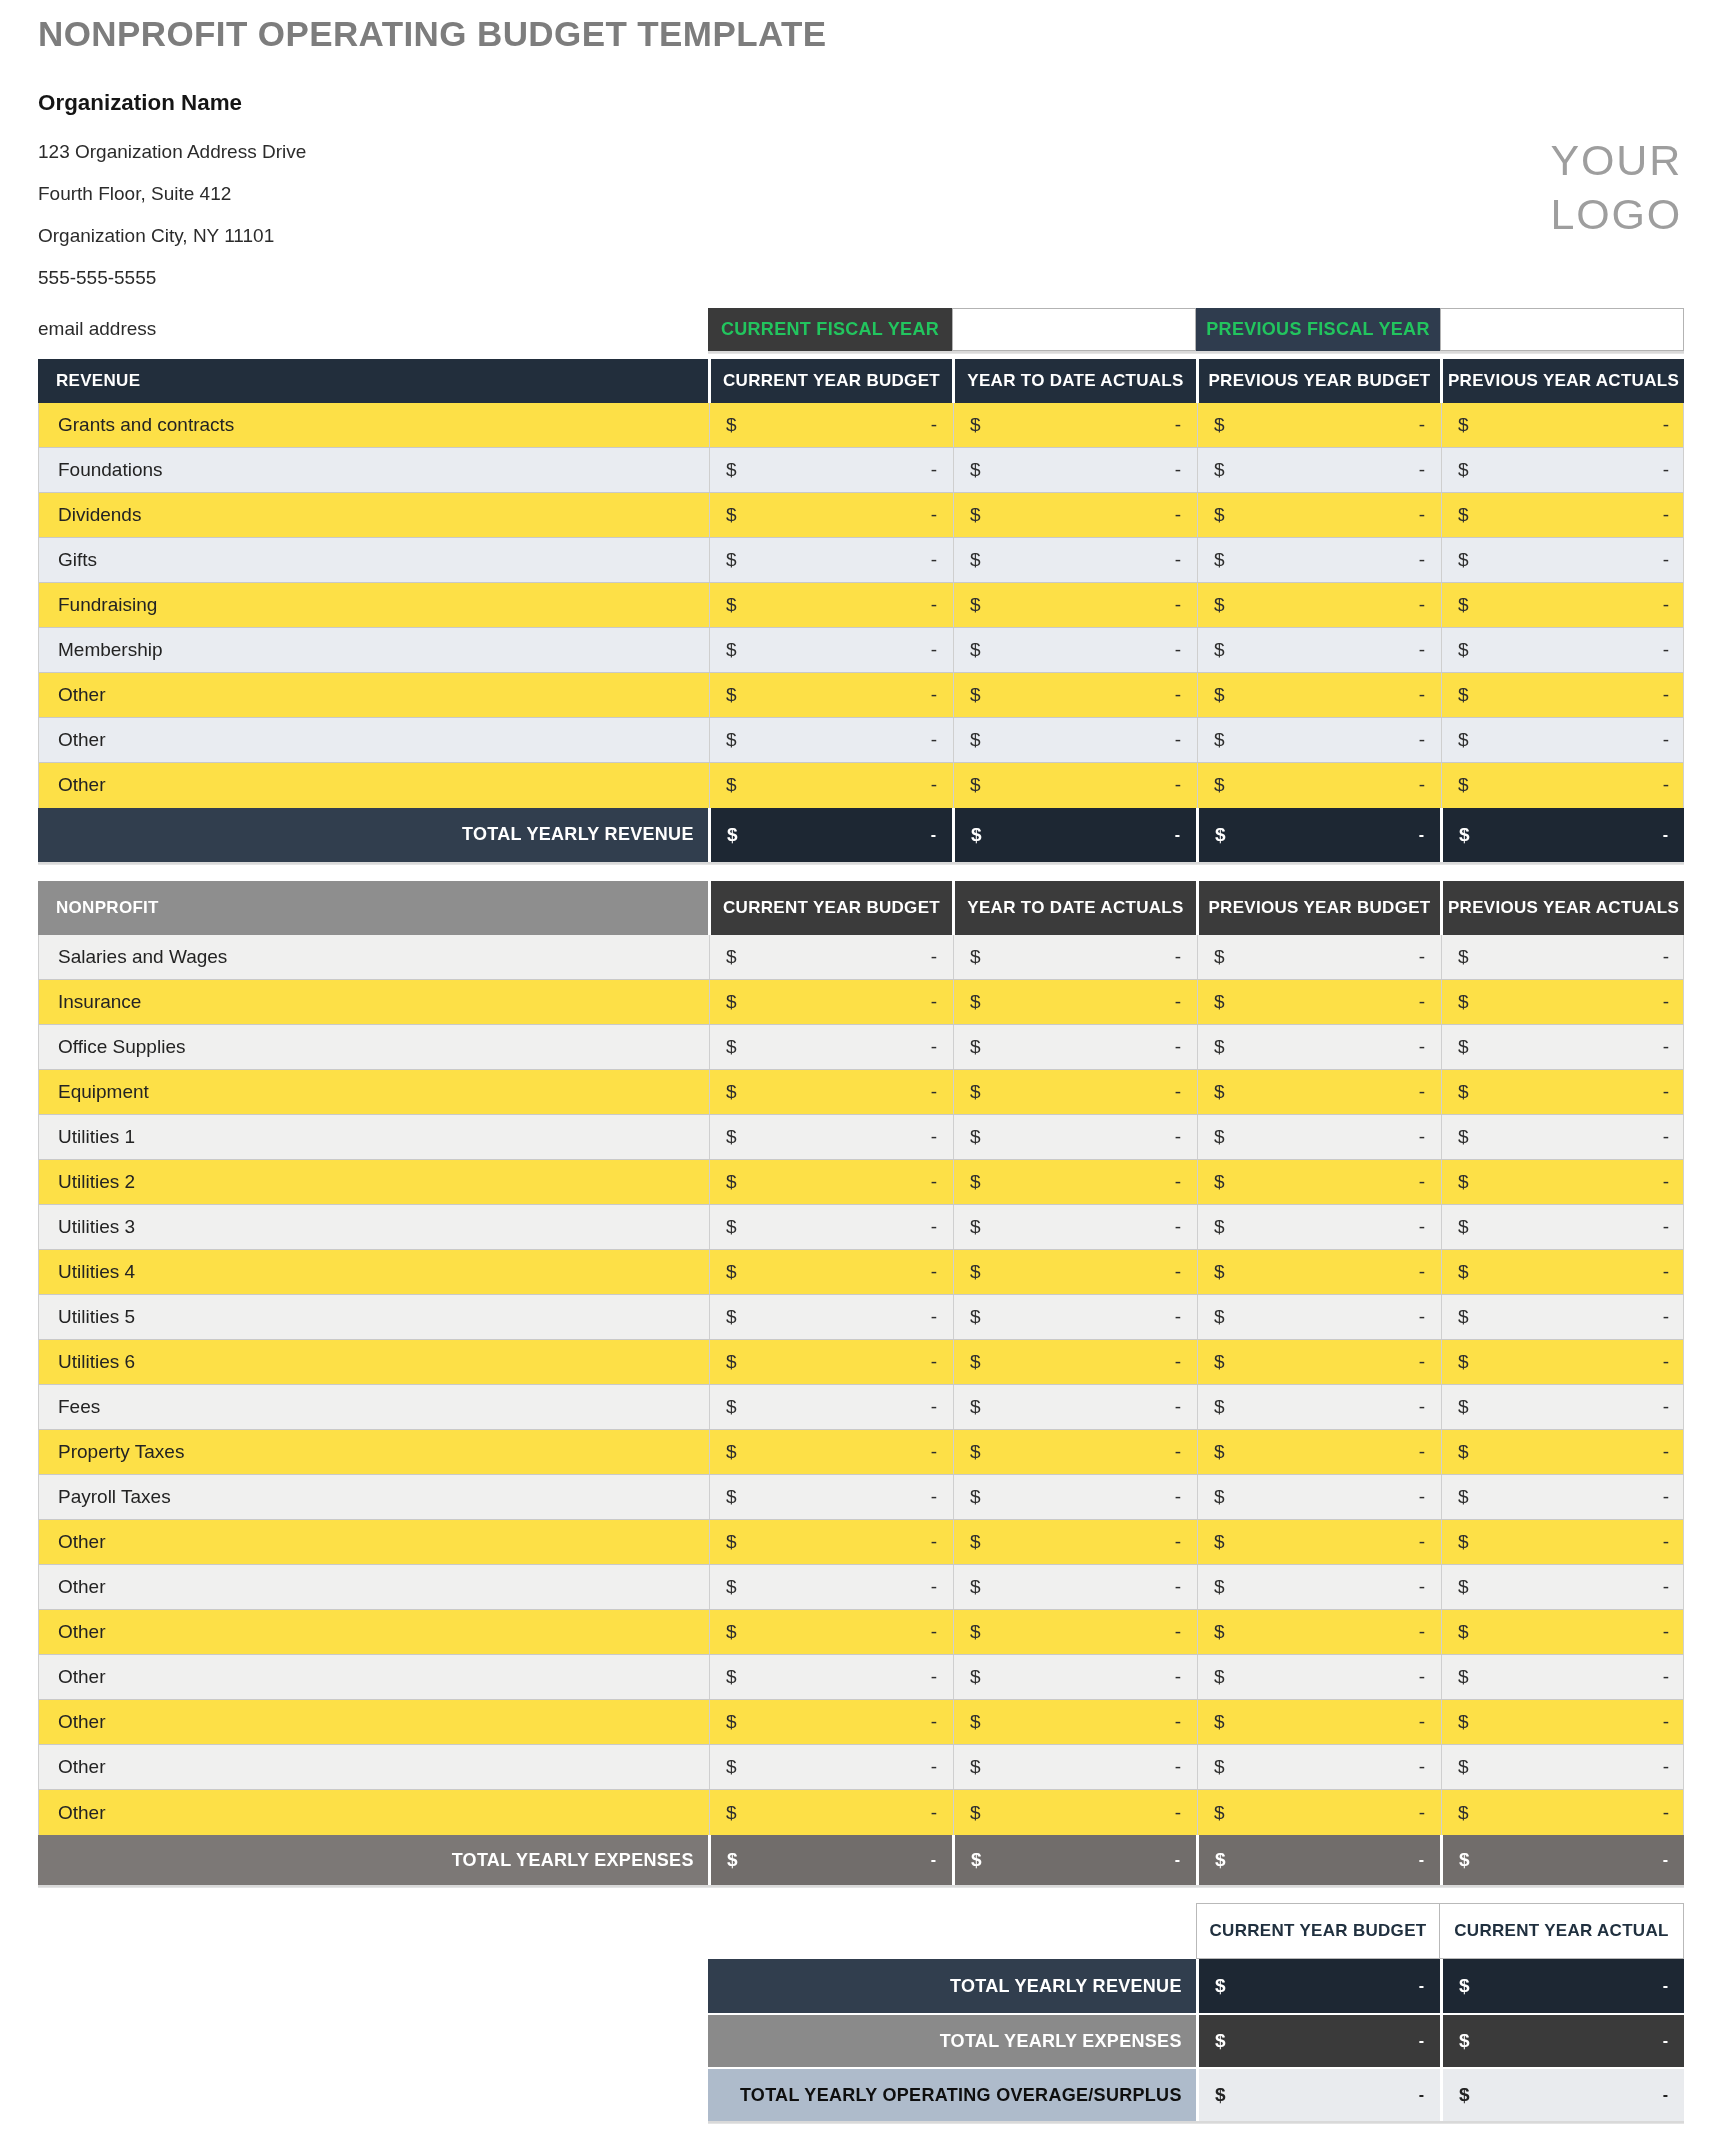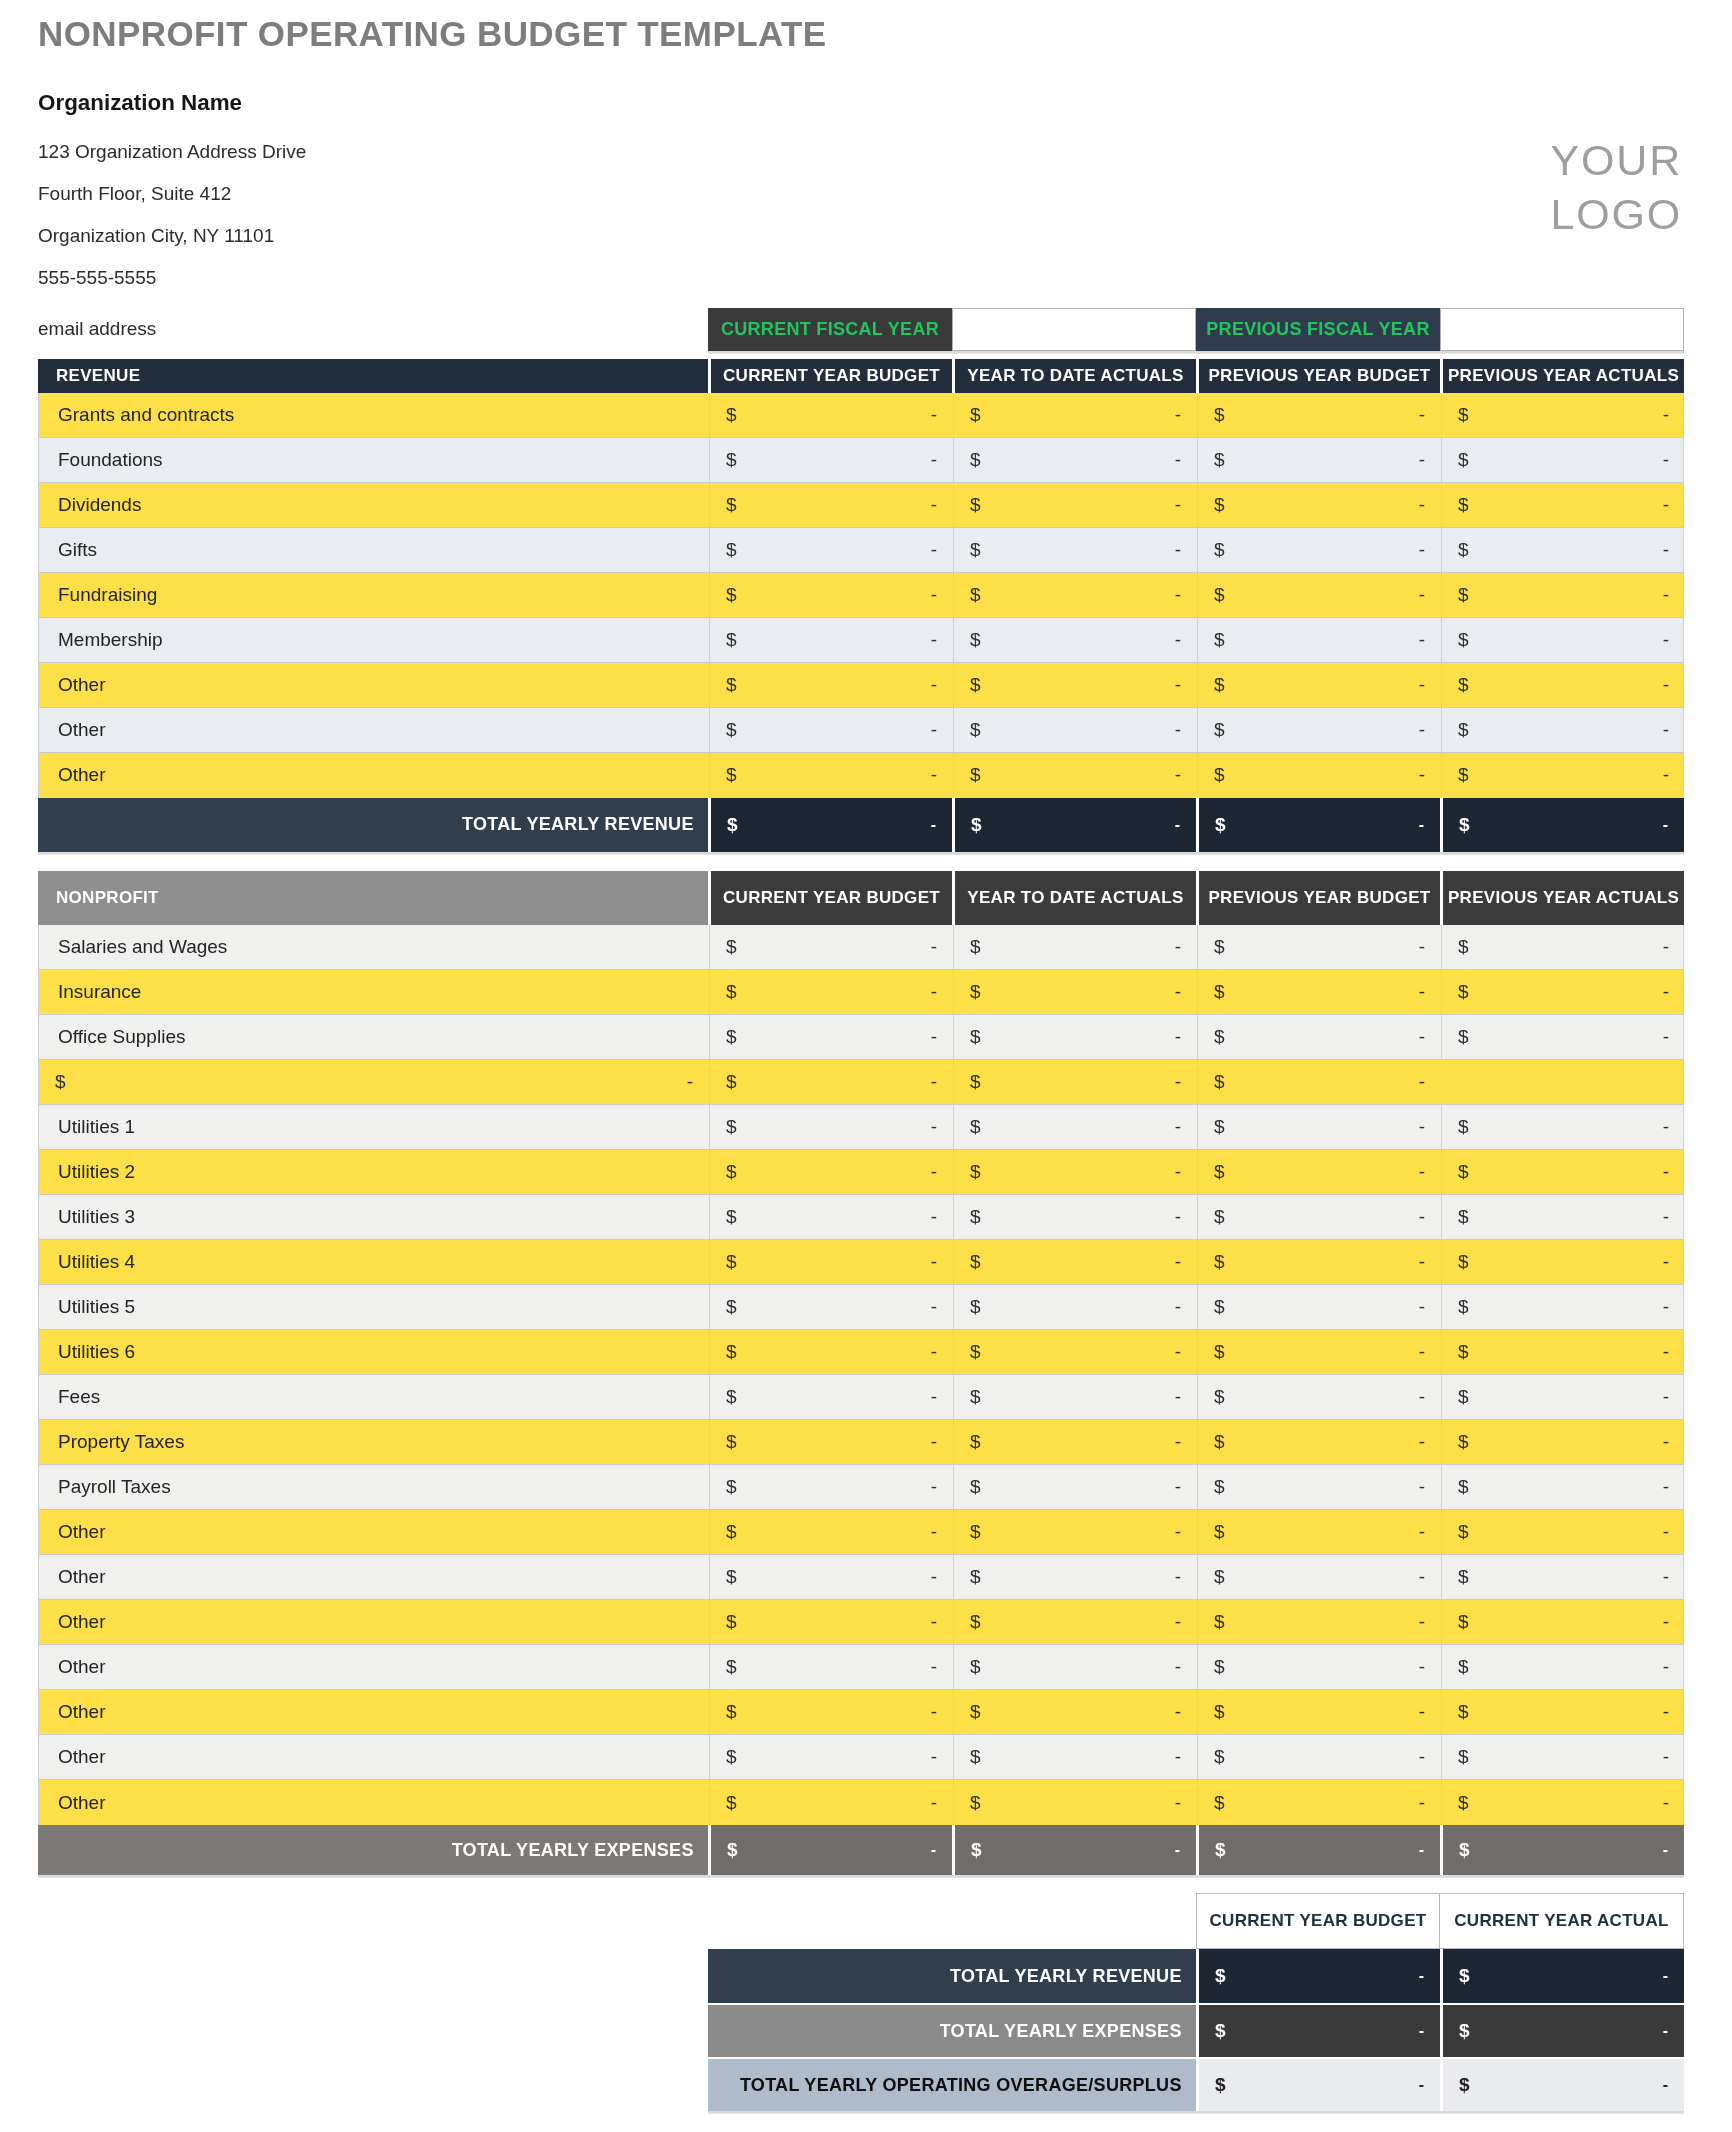--- a/index.html
+++ b/index.html
@@ -39,21 +39,21 @@
   .fiscal-dark {
     display: flex; align-items: center; justify-content: center;
     color: #22c55e; font-size: 18px; font-weight: bold; letter-spacing: 0.3px;
     box-shadow: 0 2.7px 0 #d9d9d9;
   }
   .fiscal-current { background: #3a3a3a; }
   .fiscal-previous { background: #2f3c4e; }
   .fiscal-blank { background: #fff; border: 0.9px solid #b3b3b3; box-shadow: 0 2.7px 0 #d9d9d9; }
 
   
-  .table-head { height: 34px; }
+  .table-head { height: 44px; }
   .table-head.expenses-head { height: 54px; }
   .table-head .cell {
     display: flex; align-items: center; justify-content: center;
     color: #ffffff; font-size: 17px; font-weight: bold; letter-spacing: 0.3px;
   }
   .table-head .cell + .cell { border-left: 3.6px solid #ffffff; }
   .head-navy { background: #222e3c; }
   .head-gray-label { background: #8e8e8e; }
   .head-charcoal { background: #3b3b3b; }
   .section-label { justify-content: flex-start !important; padding-left: 18px; }
@@ -405,20 +405,21 @@
           <div class="cell val">
             <span class="cur">$</span>
             <span class="dash">-</span>
           </div>
           <div class="cell val">
             <span class="cur">$</span>
             <span class="dash">-</span>
           </div>
         </div>
         <div class="row grid5">
+          <div class="cell rowlabel">Equipment</div>
           <div class="cell val">
             <span class="cur">$</span>
             <span class="dash">-</span>
           </div>
           <div class="cell val">
             <span class="cur">$</span>
             <span class="dash">-</span>
           </div>
           <div class="cell val">
             <span class="cur">$</span>

